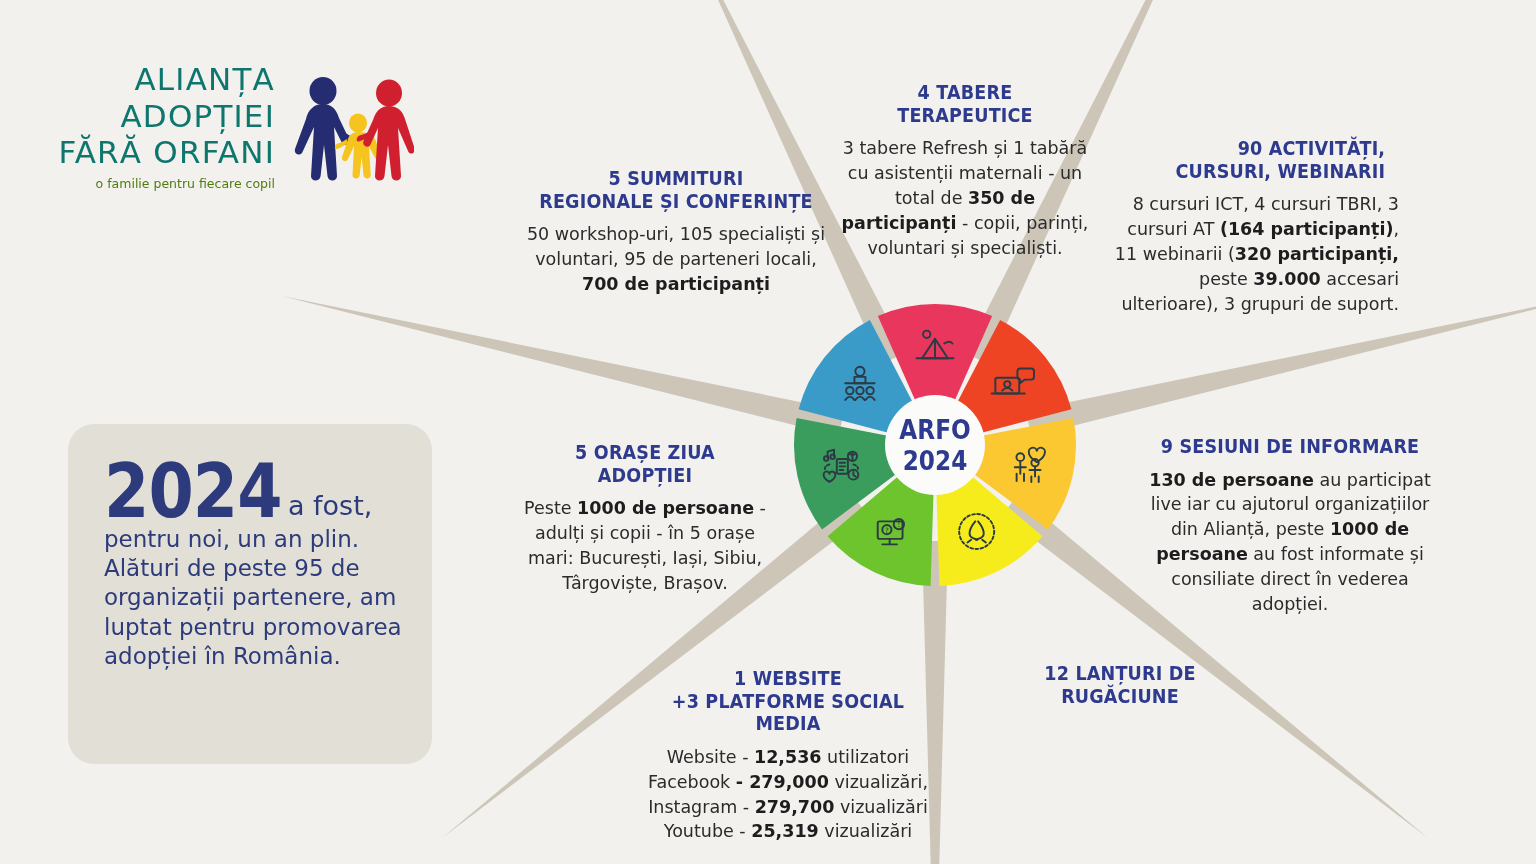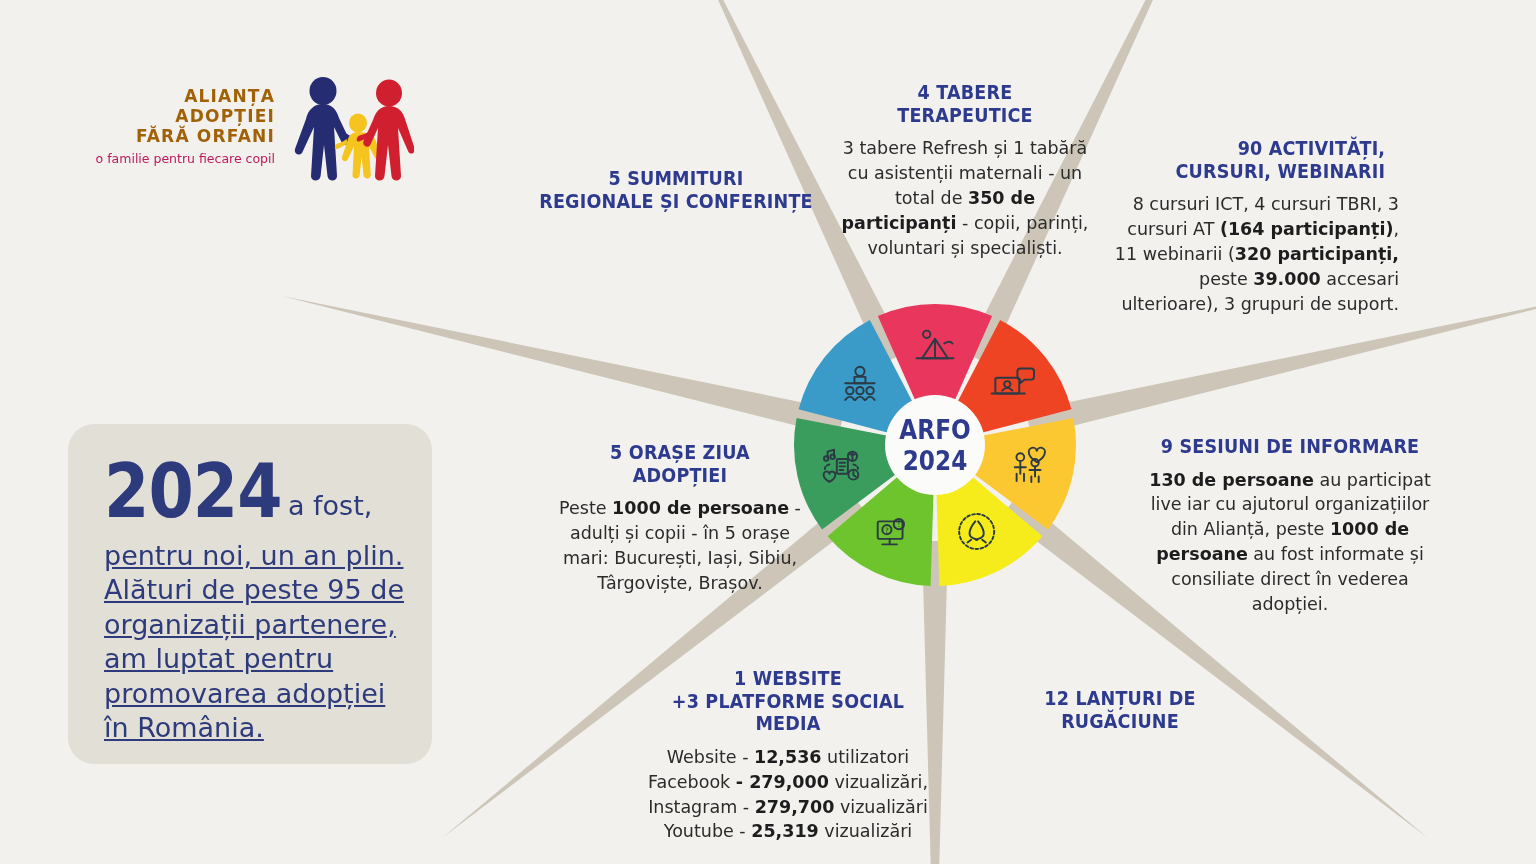--- a/index.html
+++ b/index.html
@@ -9,26 +9,26 @@
     font-family:"Liberation Sans", sans-serif;
     overflow:hidden;position:relative;
   }
   #stage{position:absolute;inset:0;}
 
   
   .logo-wrap{position:absolute;left:90px;top:66px;width:330px;height:120px;display:flex;align-items:center;}
   .logo-text{display:flex;flex-direction:column;align-items:flex-end;width:185px;}
   .logo-line{
     font-family:"DejaVu Sans", sans-serif;
-    font-weight:bold;font-size:17px;letter-spacing:1.2px;
-    color:#a16207;line-height:1.18;white-space:nowrap;
+    font-weight:normal;font-size:31px;letter-spacing:1.2px;
+    color:#0f766e;line-height:1.18;white-space:nowrap;
   }
   .logo-tag{
     font-family:"DejaVu Sans", sans-serif;
-    font-size:12.5px;color:#be185d;margin-top:5px;white-space:nowrap;
+    font-size:12.5px;color:#4d7c0f;margin-top:5px;white-space:nowrap;
   }
   .logo-mark{width:125px;height:110px;margin-left:14px;}
 
   
   .card{
     position:absolute;left:68px;top:424px;width:364px;height:340px;
     background:#e2e0d6;border-radius:26px;
     padding:0;box-sizing:border-box;
   }
   .card-inner{position:absolute;left:36px;top:34px;right:22px;}
@@ -39,21 +39,21 @@
     color:#2d3a7c;letter-spacing:-1px;
     transform:scaleX(0.88);transform-origin:left bottom;
   }
   .afost{
     font-family:"DejaVu Sans", sans-serif;
     font-size:27px;color:#2d3a7c;line-height:1;
     margin-left:-28px;margin-bottom:6px;white-space:nowrap;
   }
   .card-body{
     font-family:"DejaVu Sans", sans-serif;
-    font-size:27px;color:#2d3a7c;line-height:1.28;margin-top:14px;text-decoration:underline;
+    font-size:23px;color:#2d3a7c;line-height:1.28;margin-top:0;
   }
 
   
   .rays{position:absolute;left:0;top:0;width:1536px;height:864px;}
 
   
   .wheel{position:absolute;left:792px;top:302px;width:286px;height:286px;}
 
   
   .blk{position:absolute;}
@@ -69,23 +69,23 @@
     margin:1px;font-size:17.5px;line-height:1.42;color:#2b2b2b;
   }
   .blk b{font-weight:bold;color:#1d1d1d;}
   .ctr{text-align:center;}
   .ctr h3{transform-origin:center;}
 
   .b-summit  {left:520px; top:168px; width:312px;}
   .b-tabere  {left:838px; top:82px;  width:254px;}
   .b-activ   {left:1104px;top:138px; width:296px;text-align:right;}
   .b-sesiuni {left:1138px;top:436px; width:304px;}
-  .b-orase   {left:552px; top:442px; width:256px;}
+  .b-orase   {left:517px; top:442px; width:256px;}
   .b-website {left:638px; top:668px; width:300px;}
-  .b-lanturi {left:988px; top:688px; width:264px;}
+  .b-lanturi {left:988px; top:663px; width:264px;}
 </style>
 </head>
 <body>
 
 <div id="stage">
 
   <svg class="rays" viewBox="0 0 1536 864">
     <g id="ray-group" fill="#cdc6b8">
         <path d="M 905.1 352.9
      L 683.3 -77.6
@@ -225,20 +225,21 @@
       <circle cx="143" cy="143" r="50" fill="#fbfbfa"></circle>
       <text id="hub-l1" x="143" y="137" text-anchor="middle" font-family="DejaVu Sans, sans-serif" font-size="27" font-weight="bold" fill="#2d3a8e" transform="scale(0.86,1) translate(23.3,0)">ARFO</text>
       <text id="hub-l2" x="143" y="168" text-anchor="middle" font-family="DejaVu Sans, sans-serif" font-size="27" font-weight="bold" fill="#2d3a8e" transform="scale(0.86,1) translate(23.3,0)">2024</text>
     </g>
   </svg>
 
   <div class="blk b-summit ctr">
     <h3>
       <span>5 SUMMITURI</span><br><span>REGIONALE ȘI CONFERINȚE</span>
     </h3>
+    <p>50 workshop-uri, 105 specialiști și voluntari, 95 de parteneri locali, <b>700 de participanți</b></p>
   </div>
 
   <div class="blk b-tabere ctr">
     <h3>4 TABERE TERAPEUTICE</h3>
     <p>3 tabere Refresh și 1 tabără cu asistenții maternali - un total de <b>350 de participanți</b> - copii, parinți, voluntari și specialiști.</p>
   </div>
 
   <div class="blk b-activ ctr">
     <h3>
       <span>90 ACTIVITĂȚI,</span><br><span>CURSURI, WEBINARII</span>

